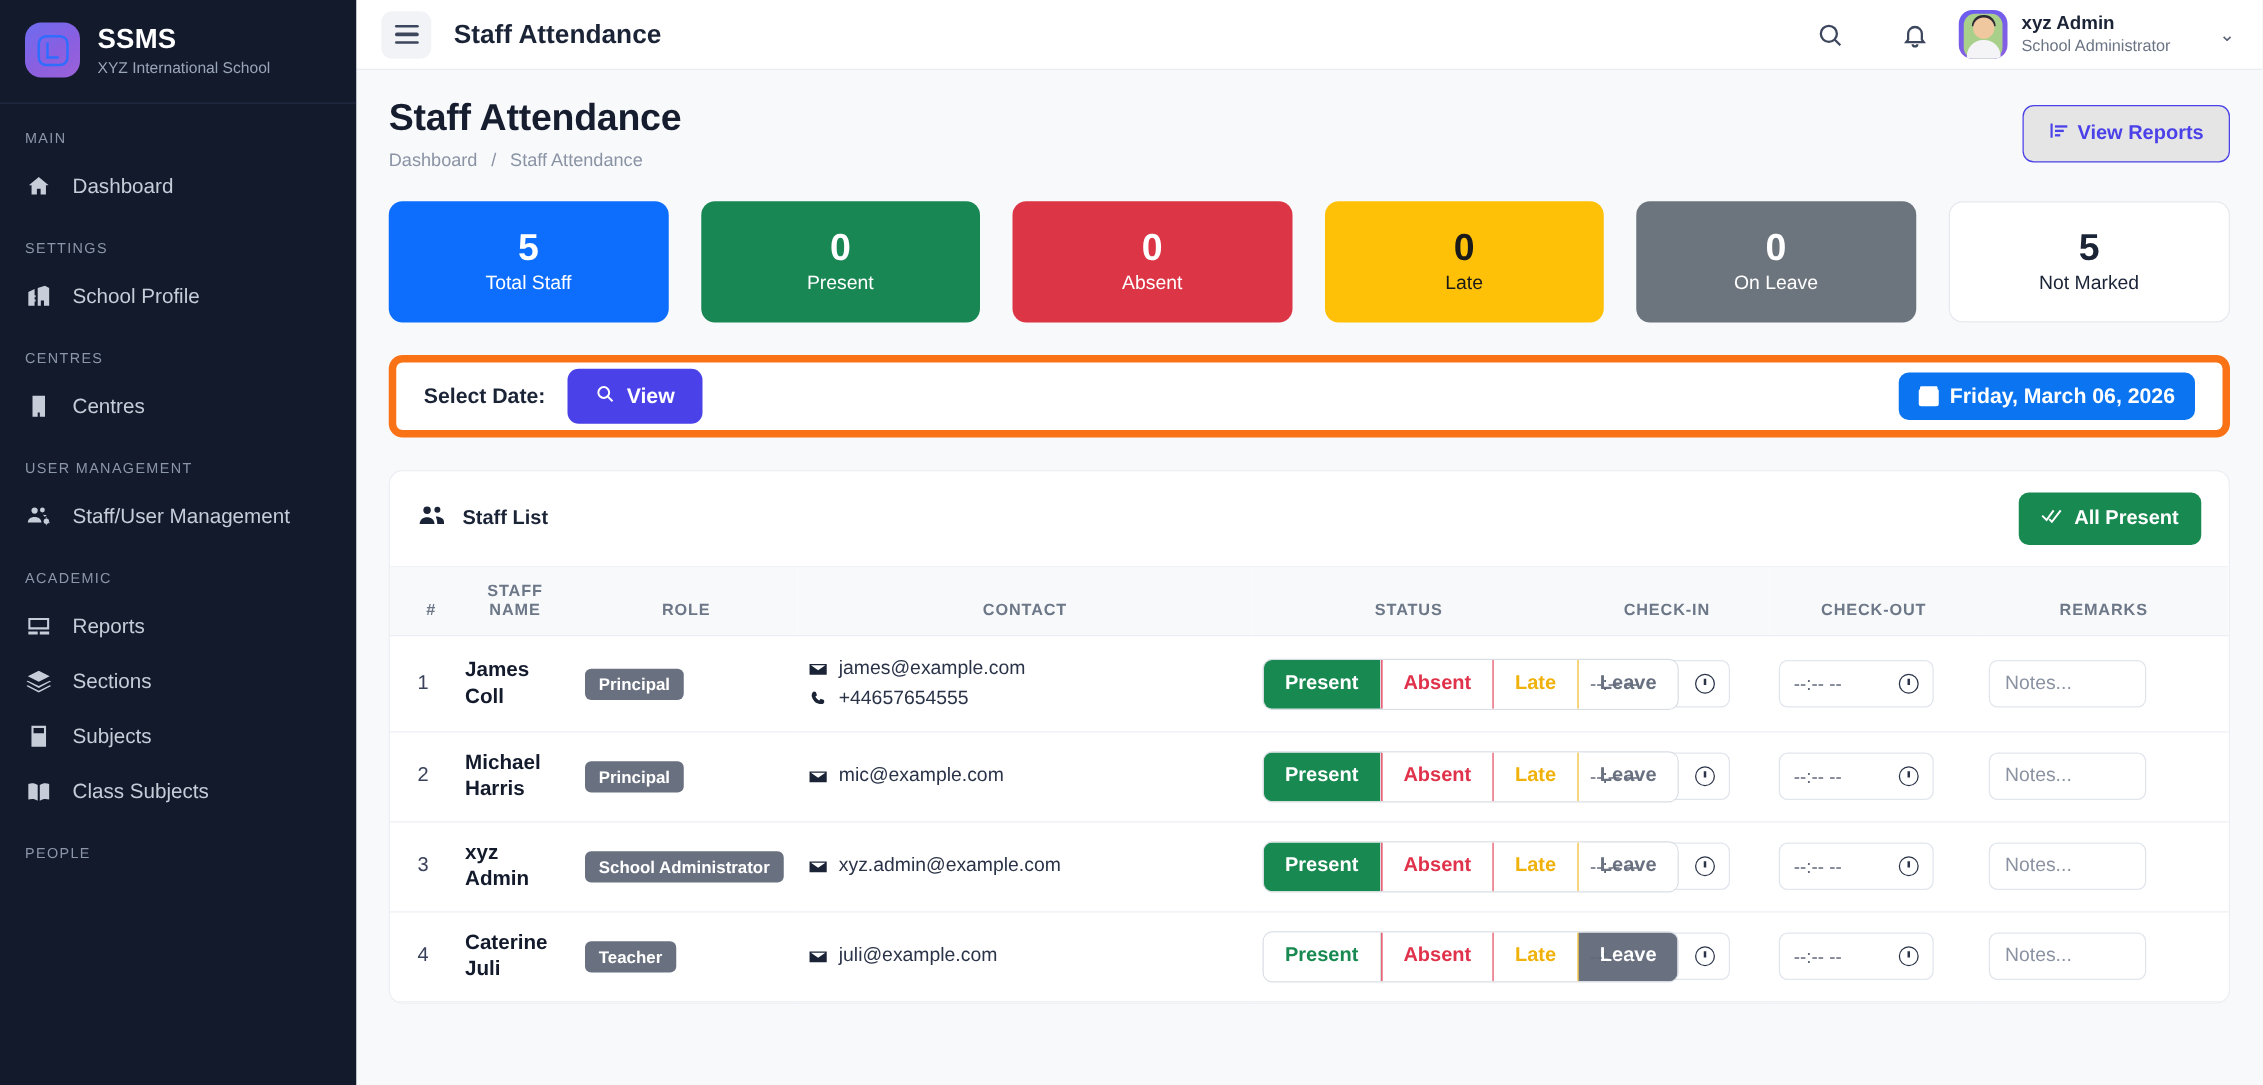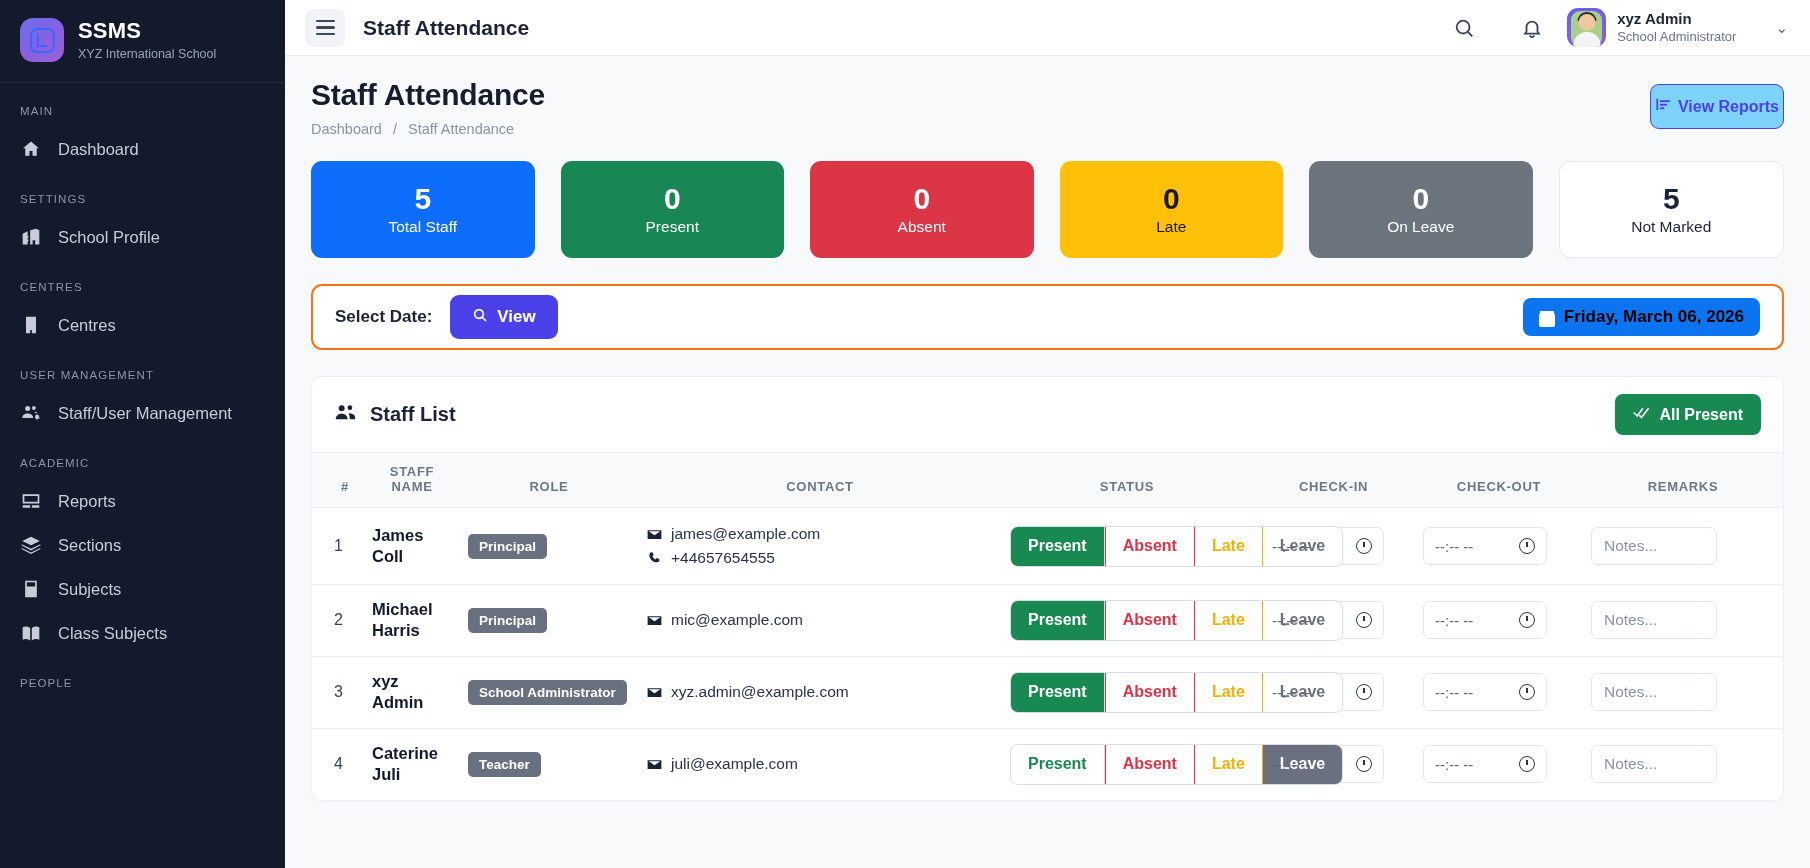--- a/index.html
+++ b/index.html
@@ -132,42 +132,42 @@
 
   .page-head { display: flex; align-items: flex-start; justify-content: space-between; }
   .page-title { font-size: 30px; font-weight: 700; color: #151d2e; letter-spacing: -.2px; }
   .crumbs { margin-top: 9px; font-size: 14.5px; color: #8a93a4; }
   .crumbs .sep { margin: 0 7px; }
   .crumbs .cur { color: #8a93a4; }
   .btn-reports {
     display: inline-flex; align-items: center; gap: 6px;
     border: 1.6px solid #4b41e8;
     color: #4b41e8;
-    background: #7dd3fc;
+    background: #e5e5e5;
     font-size: 16px; font-weight: 600;
-    padding: 11px 4px;
+    padding: 11px 20px;
     border-radius: 9px;
     cursor: pointer;
     margin-top: 6px;
   }
   .btn-reports svg { width: 17px; height: 17px; fill: #4b41e8; }
 
   .stats { display: flex; gap: 26px; margin-top: 24px; }
   .stat {
     flex: 1 1 0; height: 97px; border-radius: 11px;
     display: flex; flex-direction: column; align-items: center; justify-content: center;
     gap: 4px;
   }
   .stat .num { font-size: 30px; font-weight: 700; line-height: 1; }
   .stat .lbl { font-size: 15.5px; font-weight: 500; }
 
   .datebar {
     margin-top: 26px;
     background: #ffffff;
-    border: 2px solid #f97316;
+    border: 6px solid #f97316;
     border-radius: 11px;
     height: 66px;
     display: flex;
     align-items: center;
     padding: 0 22px;
     gap: 18px;
   }
   .date-label { font-size: 17px; font-weight: 700; color: #1b2437; }
   .date-input {
     width: 168px; height: 42px;
@@ -191,25 +191,25 @@
     background: #4b41e8; color: #fff;
     border: none; border-radius: 9px;
     height: 44px; padding: 0 22px;
     font-size: 17px; font-weight: 600;
     display: inline-flex; align-items: center; gap: 9px;
     cursor: pointer;
   }
   .btn-view svg { width: 16px; height: 16px; stroke: #fff; fill: none; stroke-width: 2.4; }
   .date-spacer { flex: 1 1 auto; }
   .date-pill {
-    background: #0b74f0; color: #000000;
+    background: #0b74f0; color: #ffffff;
     border-radius: 8px;
     padding: 9px 16px;
     font-size: 17px; font-weight: 700;
-    display: inline-flex; align-items: flex-end; gap: 9px;
+    display: inline-flex; align-items: center; gap: 9px;
   }
   .date-pill .calw { width: 16px; height: 16px; position: relative; flex: 0 0 16px; }
   .date-pill .calw::before {
     content:""; position:absolute; inset: 2px 0 0 0; background: #fff; border-radius: 2px;
   }
   .date-pill .calw::after {
     content:""; position:absolute; left:1px; right:1px; top: 0; height: 4px;
     background:#fff; border-radius: 1px;
   }
 
@@ -218,21 +218,21 @@
     background: #ffffff;
     border: 1px solid #eceff4;
     border-radius: 11px;
     overflow: hidden;
   }
   .card-head {
     display: flex; align-items: center; justify-content: space-between;
     padding: 17px 22px;
     border-bottom: 1px solid #eef0f4;
   }
-  .card-title { display: flex; align-items: center; gap: 13px; font-size: 20px; font-weight: 600; color: #1b2437; }
+  .card-title { display: flex; align-items: center; gap: 13px; font-size: 16px; font-weight: 600; color: #1b2437; }
   .card-title svg { width: 23px; height: 23px; fill: #1b2437; }
   .btn-allpresent {
     background: #188a51; color: #fff;
     border: none; border-radius: 8px;
     padding: 11px 18px;
     font-size: 16px; font-weight: 600;
     display: inline-flex; align-items: center; gap: 9px;
     cursor: pointer;
   }
   .btn-allpresent svg { width: 17px; height: 15px; stroke: #fff; fill: none; stroke-width: 2.2; }

